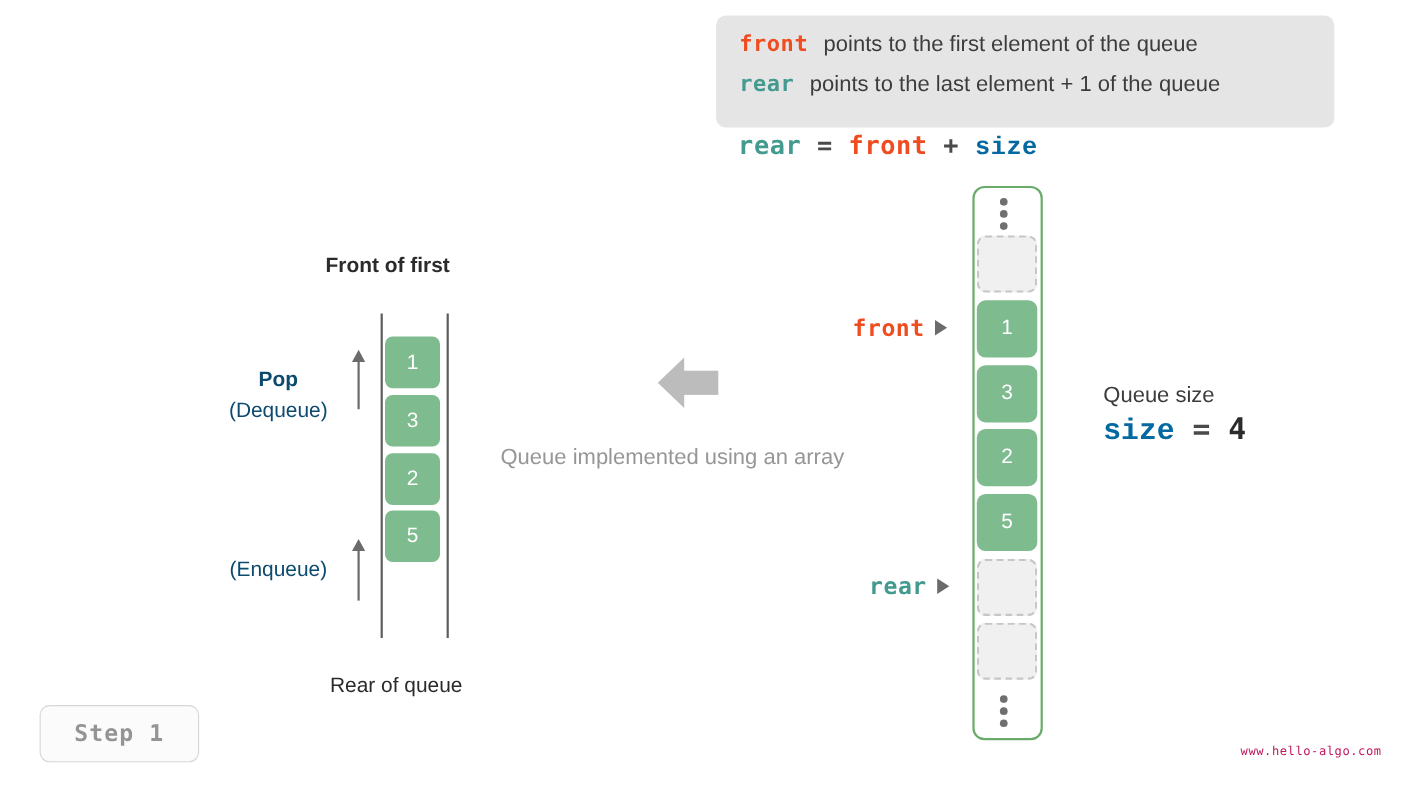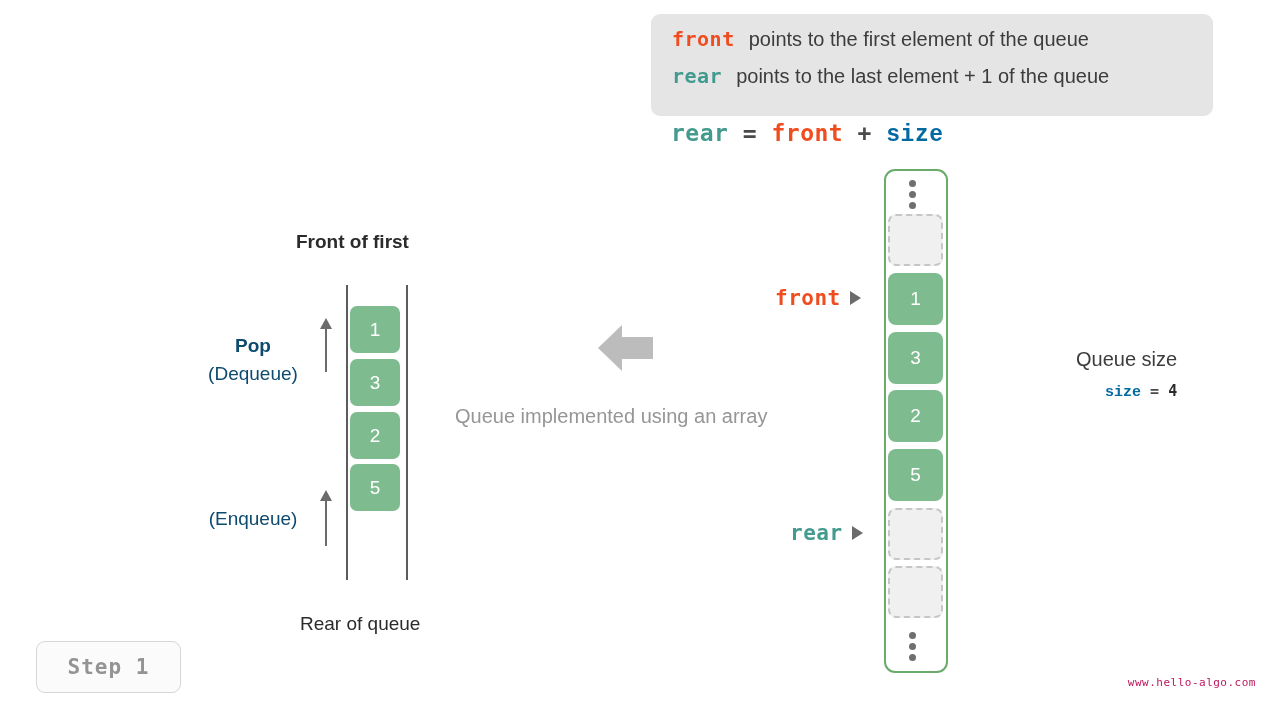--- a/index.html
+++ b/index.html
@@ -132,25 +132,25 @@
   }
   .ptr .ptr-label.front{color:#ef4c20;}
   .ptr .ptr-label.rear{color:#439a8e;}
   .ptr .ptr-tri{
     margin-left:9px;width:0;height:0;
     border-top:7px solid transparent;border-bottom:7px solid transparent;
     border-left:11px solid #6b6b6b;
   }
 
   
-  .size-note{position:absolute;left:1076px;top:343px;text-align:right;}
+  .size-note{position:absolute;left:1003px;top:343px;}
   .size-note .title{font-size:20px;color:#3c3c3c;line-height:32px;}
   .size-note .expr{
     font-family:"DejaVu Sans Mono", monospace;
-    font-size:15px;font-weight:bold;line-height:32px;white-space:pre;
+    font-size:27px;font-weight:bold;line-height:32px;white-space:pre;
   }
 
   
   .step-badge{
     position:absolute;left:36px;top:641px;width:145px;height:52px;
     border:1px solid #d6d6d6;border-radius:9px;background:#fbfbfb;
     box-sizing:border-box;
     display:flex;align-items:center;justify-content:center;
     font-family:"DejaVu Sans Mono", monospace;
     font-size:21px;font-weight:bold;color:#949494;letter-spacing:1px;

